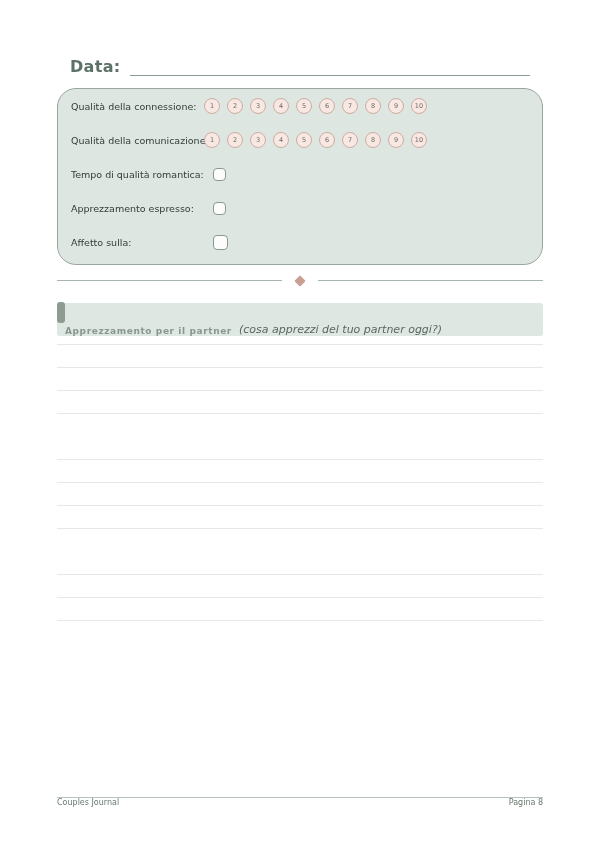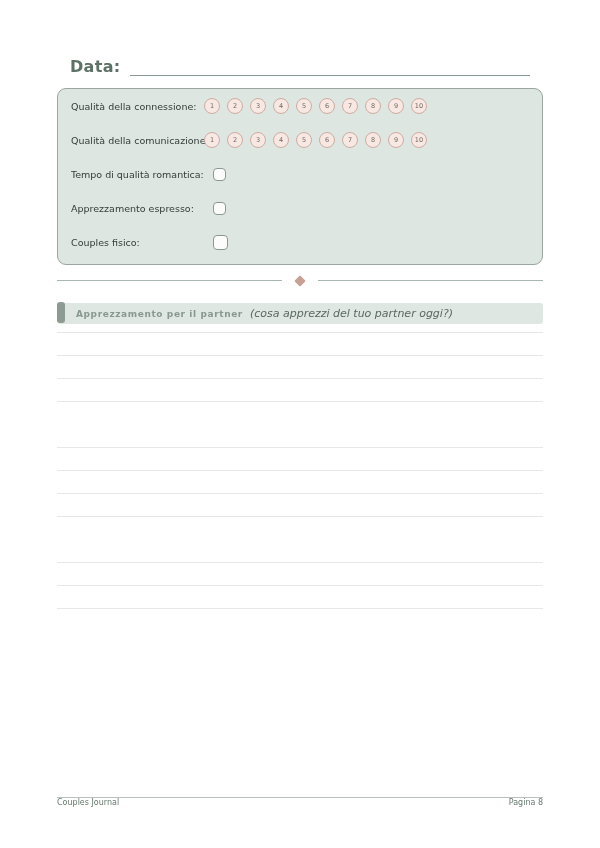--- a/index.html
+++ b/index.html
@@ -8,21 +8,21 @@
     background:#fff;padding:60px 57px 0 57px;
     font-family:"DejaVu Sans","Liberation Sans",sans-serif;
   }
   
   .date-row{display:flex;align-items:flex-end;height:16px;margin:0 13px 0 13px;}
   .date-label{font-size:16px;font-weight:bold;color:var(--muted-green,#5d7167);letter-spacing:.3px;}
   .date-line{flex:1;border-bottom:1.2px solid #8b9c94;margin-left:10px;height:13px;}
   
   .metrics-box{
     margin-top:12px;height:177px;box-sizing:border-box;
-    border:1px solid var(--sage-border,#9aa69f);border-radius:9px;
+    border:1px solid var(--sage-border,#9aa69f);border-radius:19px;
     background:var(--sage-bg,#dde6e1);padding:0 0 0 13px;overflow:hidden;
   }
   .metric-row{position:relative;height:34px;display:flex;align-items:center;}
   .metric-label{font-size:9.5px;color:var(--text-dark,#333d38);white-space:nowrap;max-width:146px;overflow:hidden;}
   .controls{position:absolute;left:133px;top:0;height:100%;display:flex;align-items:center;z-index:2;}
   .metric-row.check .controls{left:142px;}
   .circle{
     width:16px;height:16px;box-sizing:border-box;border-radius:50%;
     background:var(--circle-fill,#f7e8e3);border:1px solid var(--circle-border,#cfaca1);
     color:#75675f;font-size:6.5px;display:flex;align-items:center;justify-content:center;
@@ -34,22 +34,22 @@
   }
   .metric-row.check:last-child .checkbox{width:15px;height:15px;}
   
   .divider{display:flex;align-items:center;margin-top:8px;height:15px;}
   .divider .dline{flex:1;border-top:1.1px solid #a9b6af;}
   .diamond{width:8px;height:8px;background:var(--diamond,#c79f93);transform:rotate(45deg);margin:0 14px;border-radius:1px;flex:0 0 auto;}
   
   .sections{margin-top:15px;}
   .section + .section{margin-top:37px;}
   .section-header{
-    height:21px;border-radius:3px;position:relative;display:flex;align-items:center;
-    padding-left:19px;background:var(--green-bar,#dfe7e2);
+    height:33px;border-radius:3px;position:relative;display:flex;align-items:flex-end;
+    padding-left:8px;background:var(--green-bar,#dfe7e2);
   }
   .section-tab{position:absolute;left:0;top:-1px;width:8px;height:21px;border-radius:3px;background:var(--green-tab,#8d9b93);}
   .section-title{font-size:9px;font-weight:bold;letter-spacing:.6px;color:var(--green-title,#879890);white-space:nowrap;}
   .section-hint{font-size:11px;font-style:italic;color:#5a6860;margin-left:7px;white-space:nowrap;}
   .section.theme-rose .section-header{background:var(--rose-bar,#eedfda);}
   .section.theme-rose .section-tab{background:var(--rose-tab,#bb9283);}
   .section.theme-rose .section-title{color:var(--rose-title,#c59d90);}
   .rule{height:22px;border-bottom:1.5px solid var(--rule,#e8e7e6);}
   .rule:first-child{height:8px;}
   
@@ -114,21 +114,21 @@
         </div>
 
         <div class="metric-row check">
           <span class="metric-label">Apprezzamento espresso:</span>
           <span class="controls">
             <span class="checkbox"></span>
           </span>
         </div>
 
         <div class="metric-row check">
-          <span class="metric-label">Couples fisico:</span>
+          <span class="metric-label">Affetto sulla:</span>
           <span class="controls">
             <span class="checkbox"></span>
           </span>
         </div>
       </div>
   </div>
 
   <div class="divider">
     <span class="dline"></span>
     <span class="diamond"></span>

